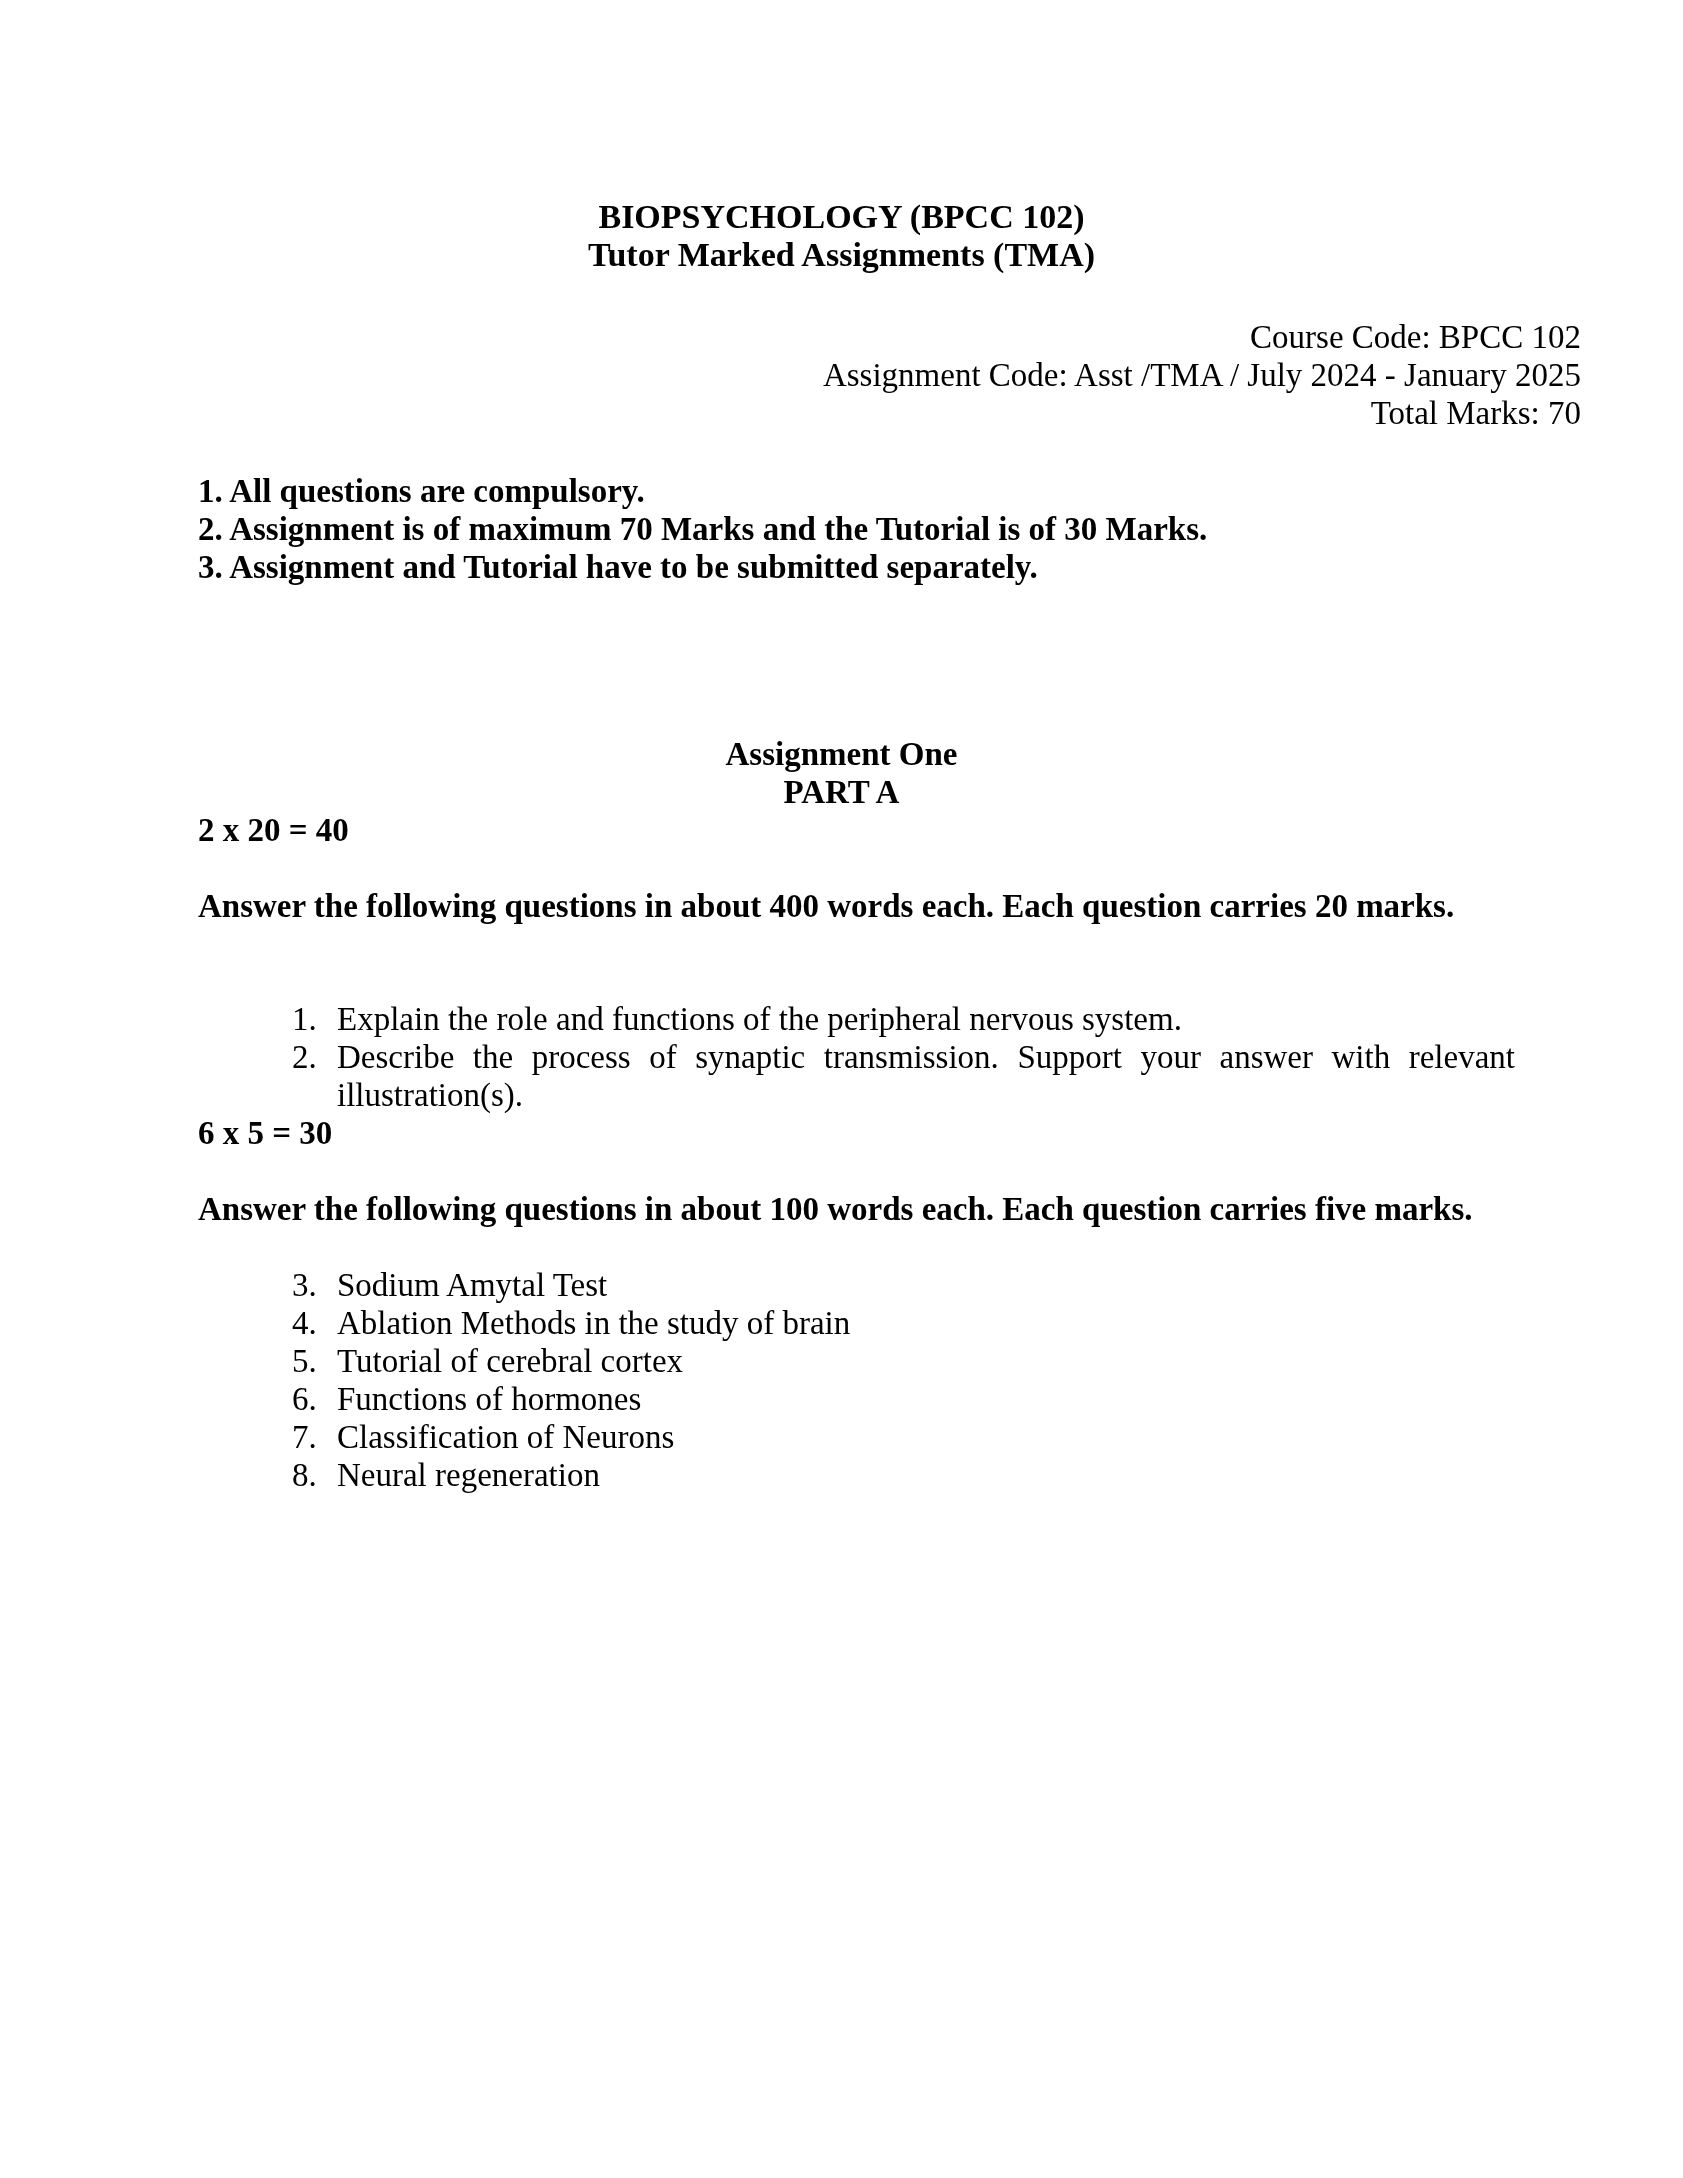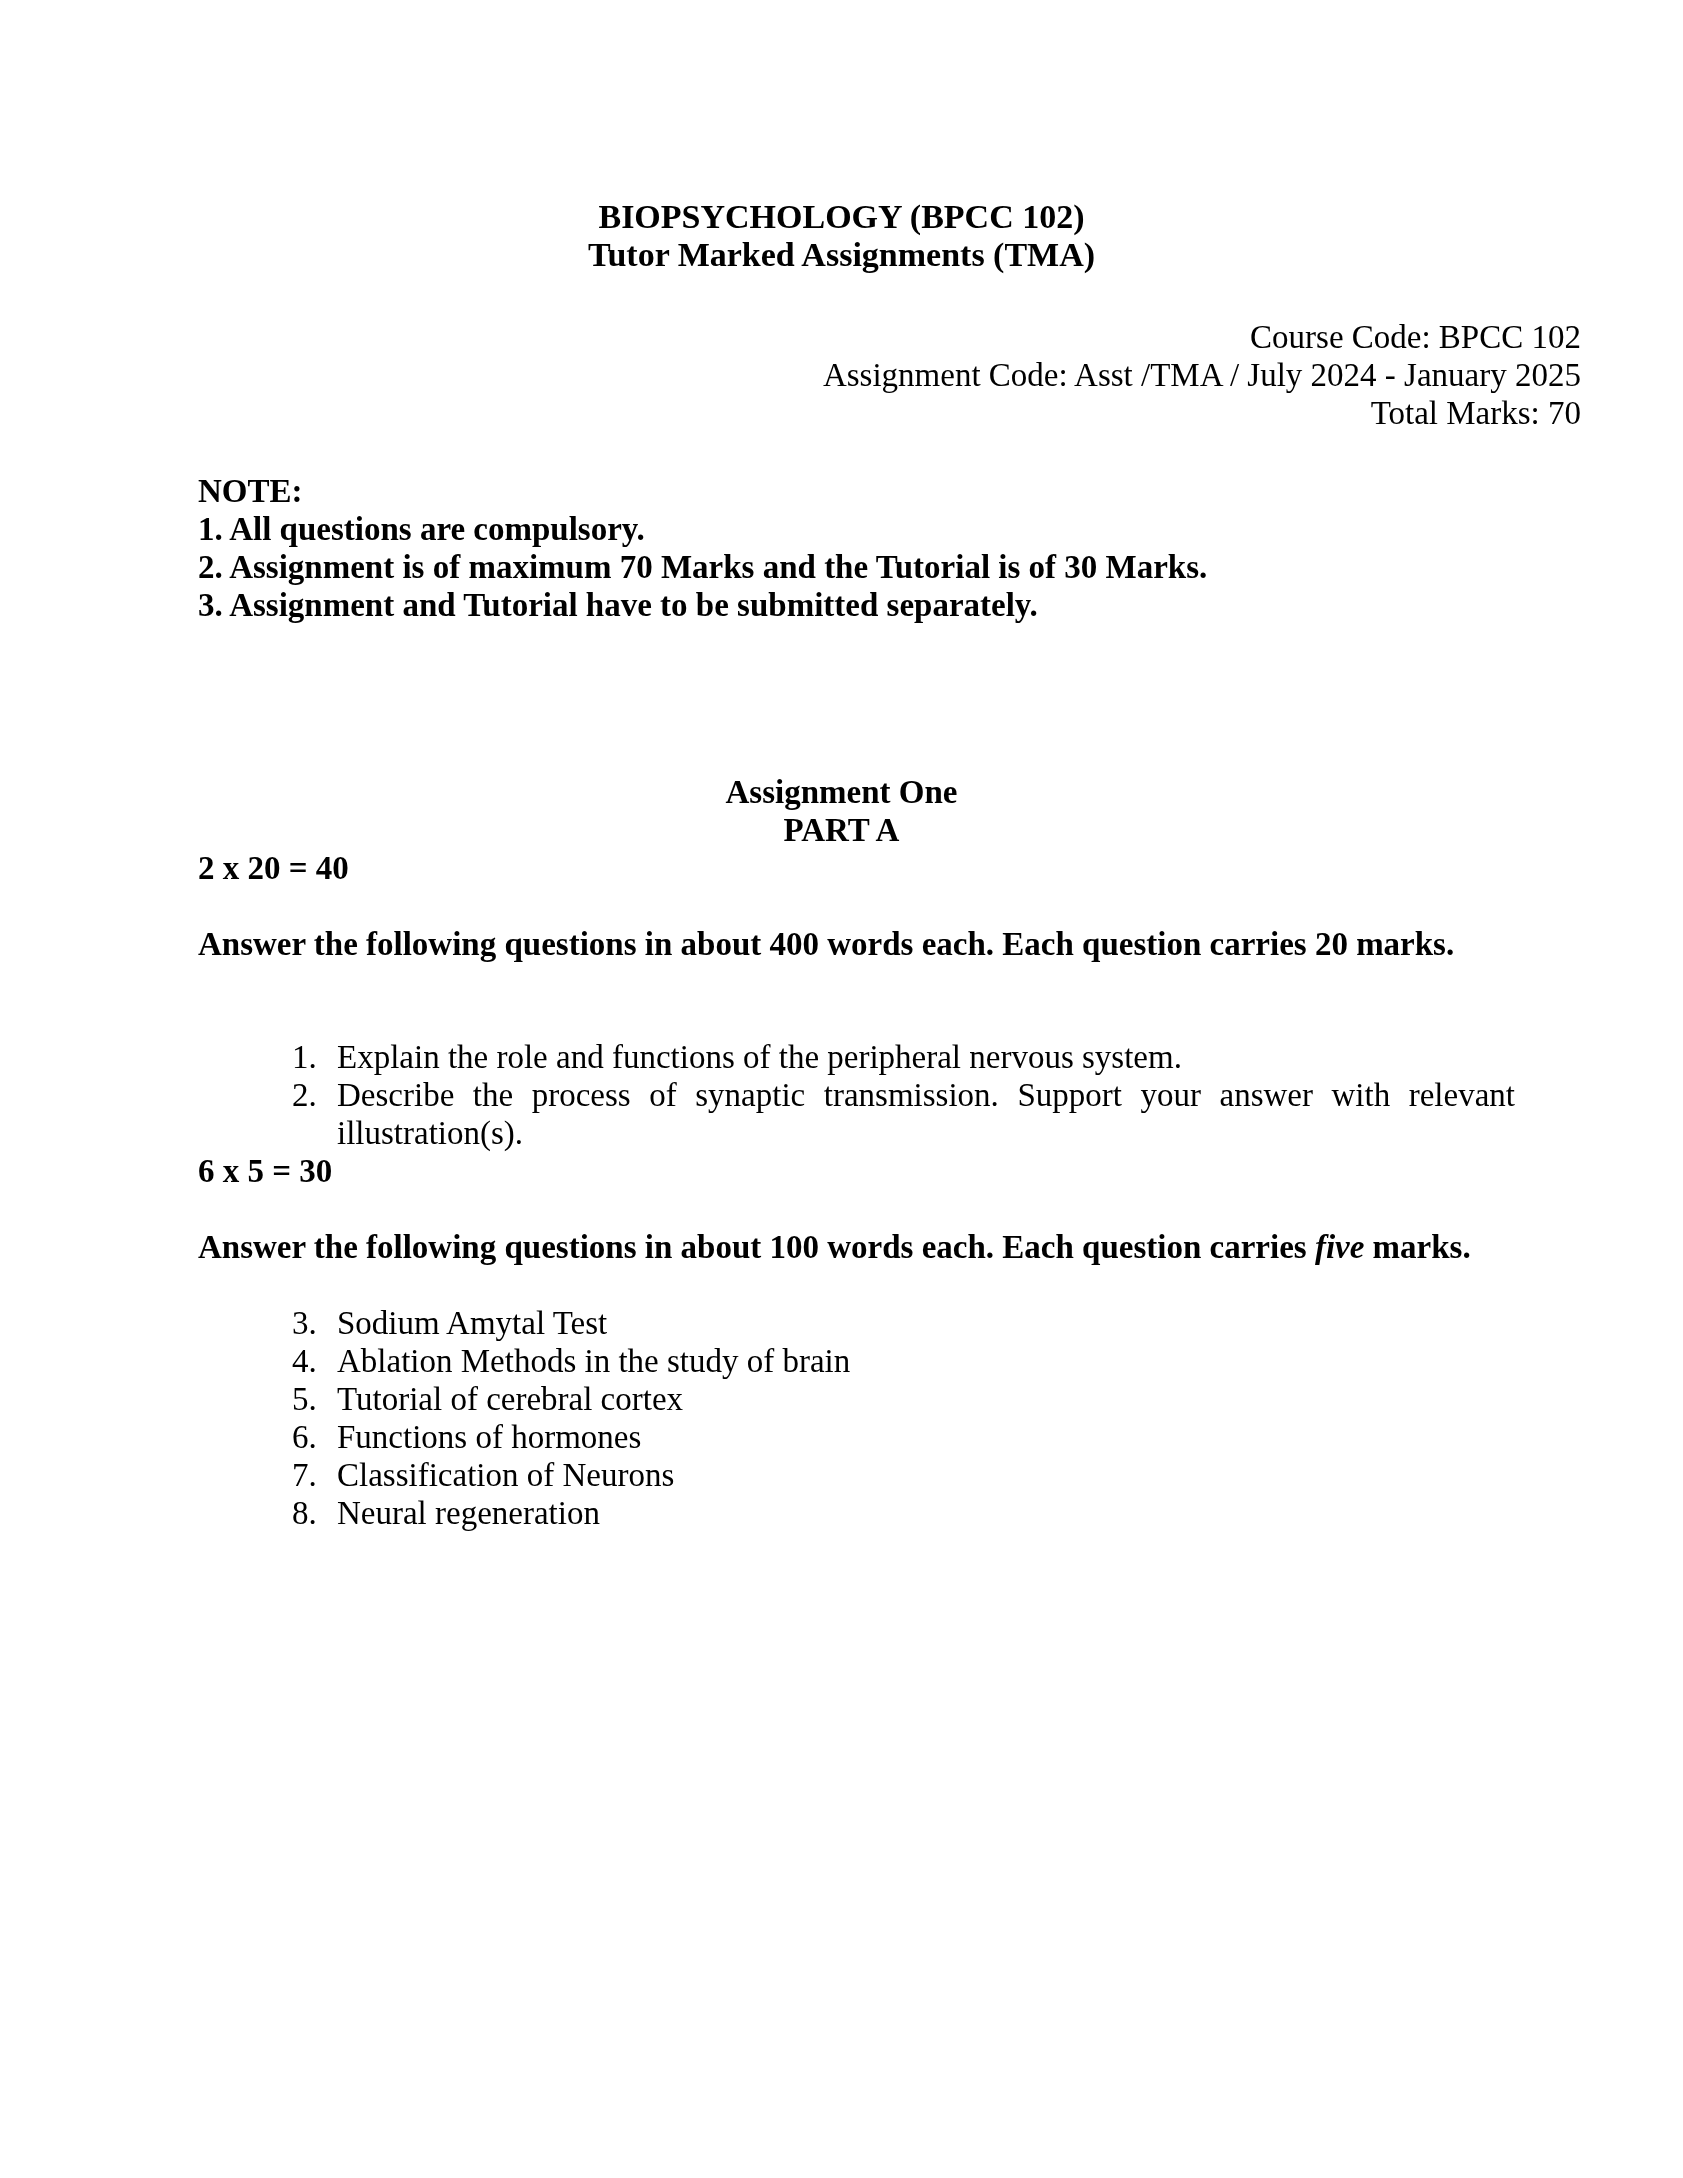--- a/index.html
+++ b/index.html
@@ -55,21 +55,20 @@
     text-align: left;
     font-weight: bold;
   }
 
   
   .instruction {
     margin: 38px 114px 0 198px;
     font-weight: bold;
   }
   .instruction .em-italic {
-    font-style: italic;
     text-align: right;
   }
 
   
   .qlist {
     margin: 0;
     padding: 0;
     list-style: none;
   }
   .qlist-one { margin-top: 75px; }
@@ -102,21 +101,20 @@
     <div>Tutor Marked Assignments (TMA)</div>
   </div>
 
   <div class="header-right">
     <div>Course Code: BPCC 102</div>
     <div>Assignment Code: Asst /TMA / July 2024 - January 2025</div>
     <div>Total Marks: 70</div>
   </div>
 
   <div class="note-block">
-    <div>NOTE:</div>
     <div>1. All questions are compulsory.</div>
     <div>2. Assignment is of maximum 70 Marks and the Tutorial is of 30 Marks.</div>
     <div>3. Assignment and Tutorial have to be submitted separately.</div>
   </div>
 
   <div class="part-head">
     <div>Assignment One</div>
     <div>PART A</div>
   </div>
 

